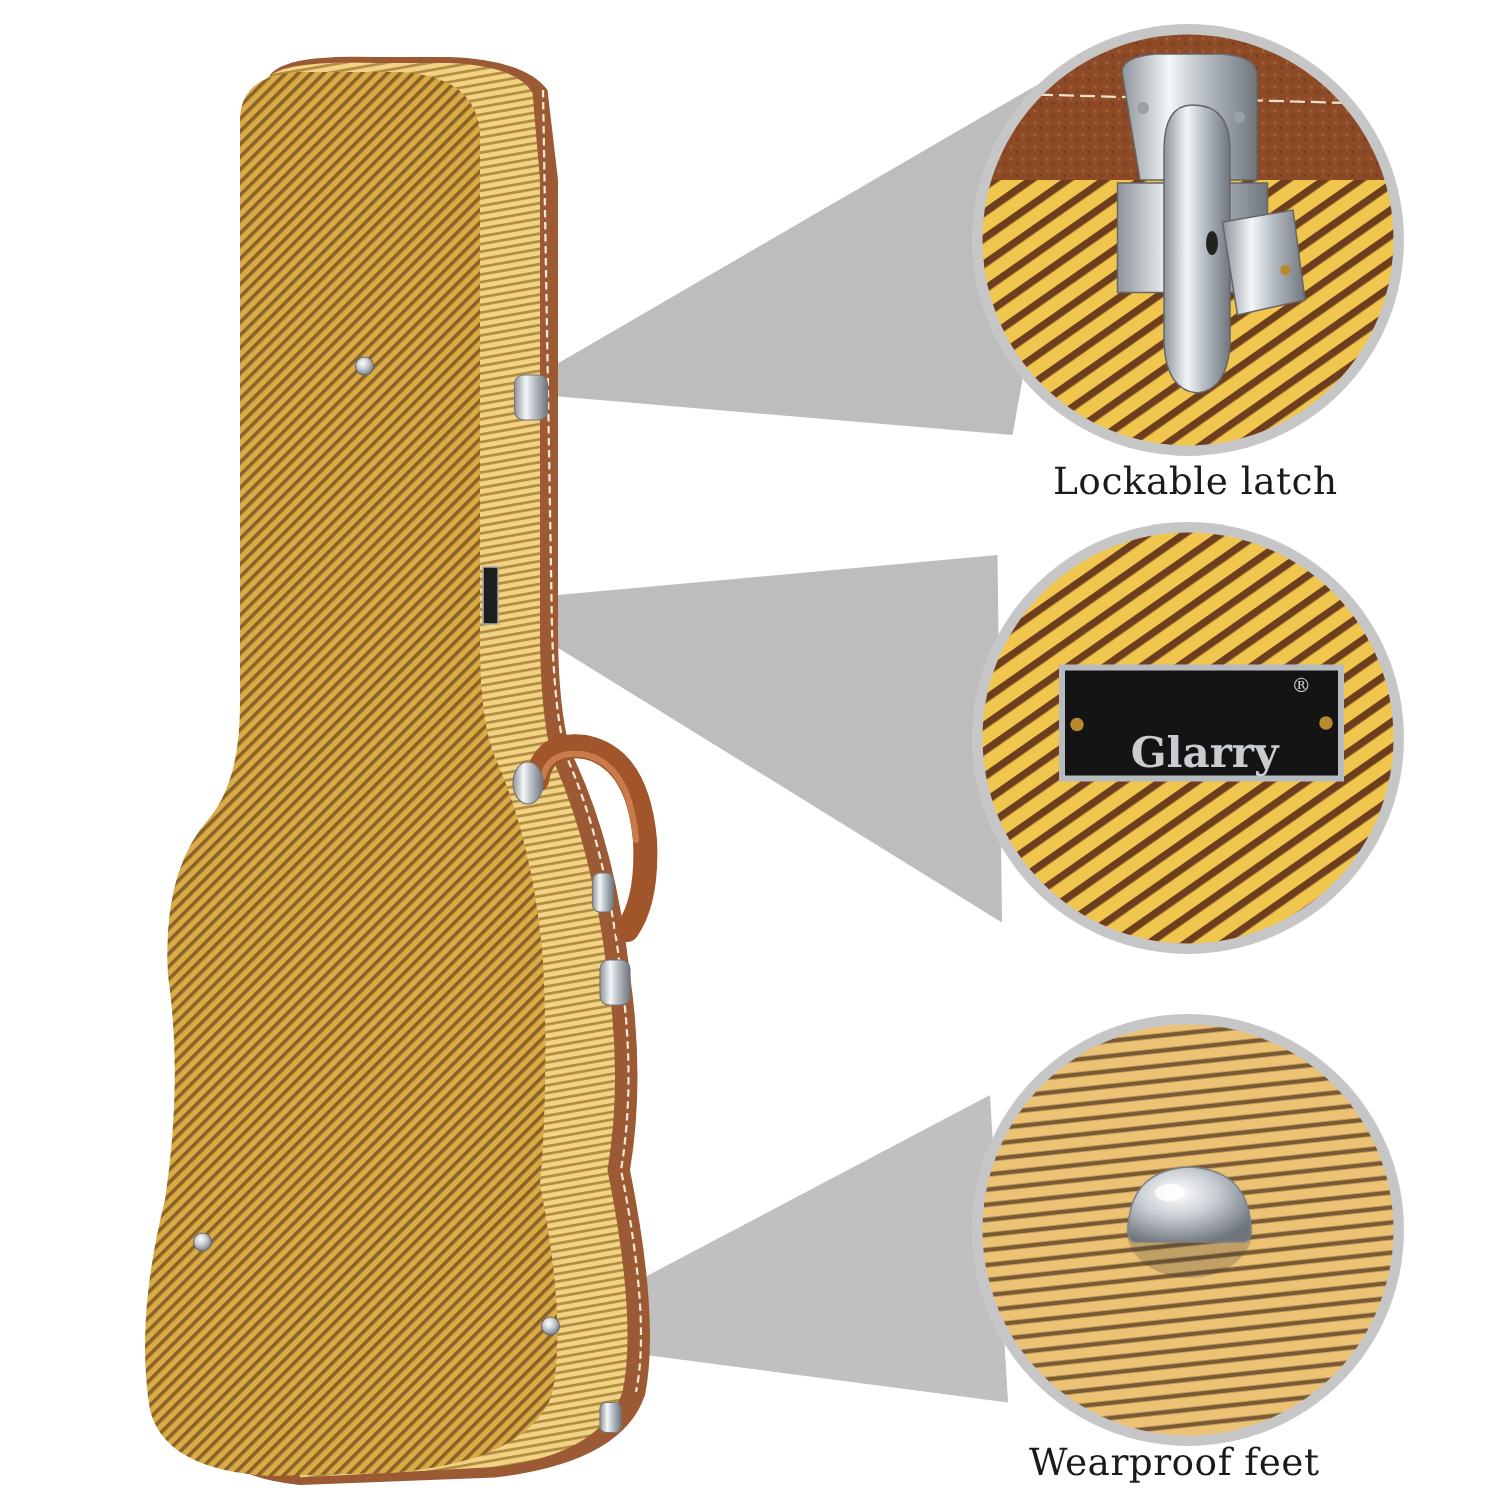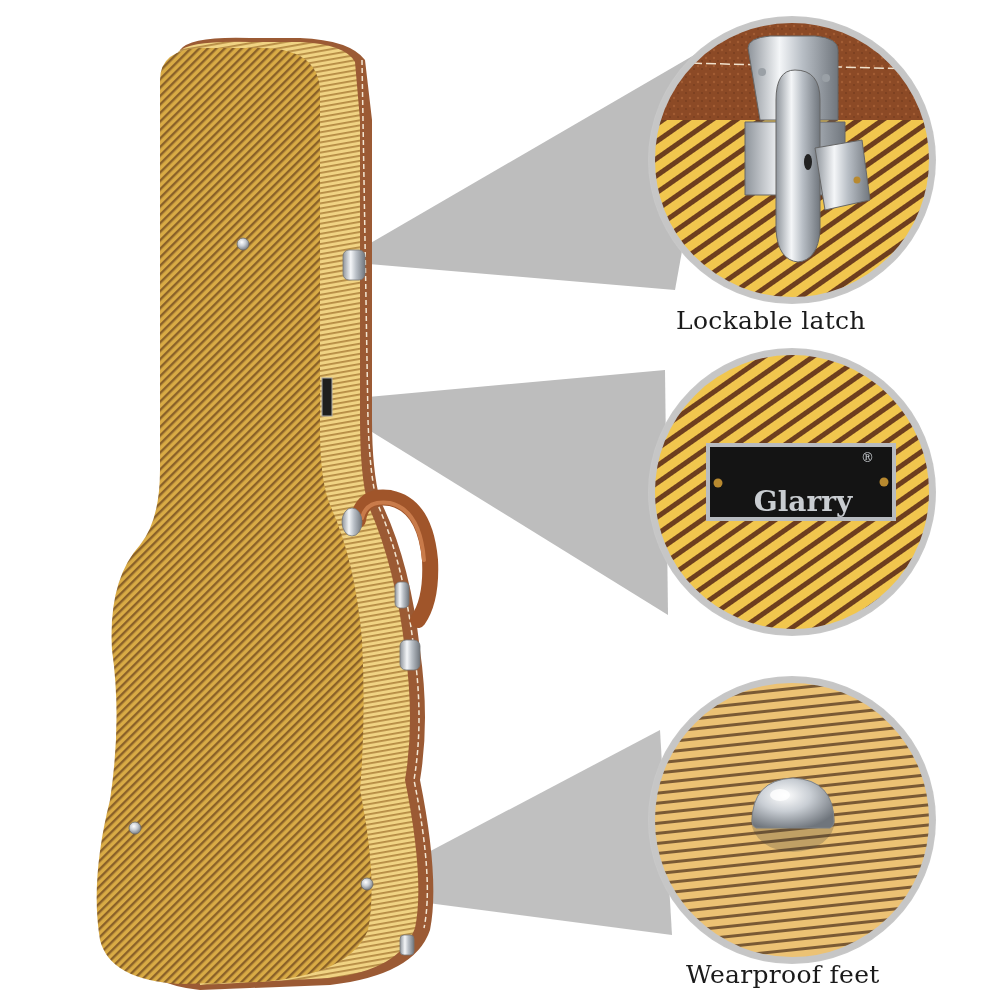--- a/index.html
+++ b/index.html
@@ -119,15 +119,15 @@
       <ellipse cx="780" cy="795" rx="10" ry="6" fill="#ffffff" opacity="0.8"></ellipse>
     </g>
     <circle cx="792" cy="820" r="140" fill="none" stroke="#c6c6c6" stroke-width="6"></circle>
   </svg>
 
   <div style="position:absolute; left:738px; top:452px; width:130px; height:60px; display:flex; align-items:center; justify-content:center;">
     <span class="plate-text" style="font-size:28px; font-weight:bold; color:#c9cdd1; font-style:normal;margin-top:39px;">Glarry</span>
     <span style="position:absolute; right:-6px; top:-2px; font-size:13px; color:#c9cdd1;">®</span>
   </div>
 
-  <div class="caption" style="left:676px; top:306px;">Lockable latch</div>
+  <div class="caption" style="left:702px; top:306px;">Lockable latch</div>
   <div class="caption" style="left:686px; top:960px;">Wearproof feet</div>
 </div>
 
 </body></html>

